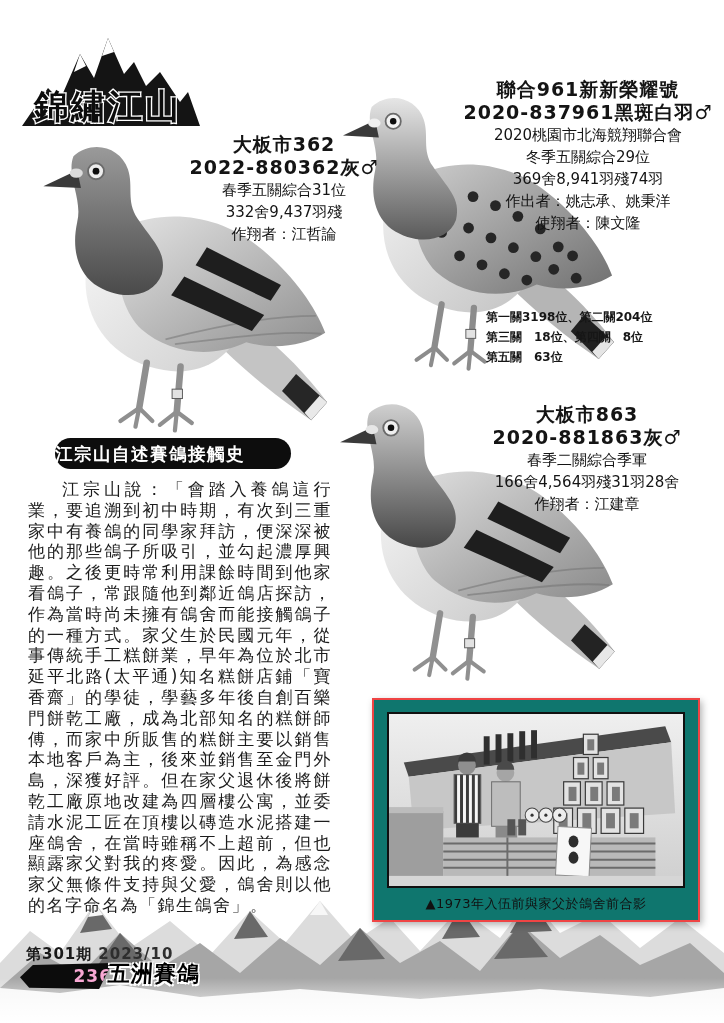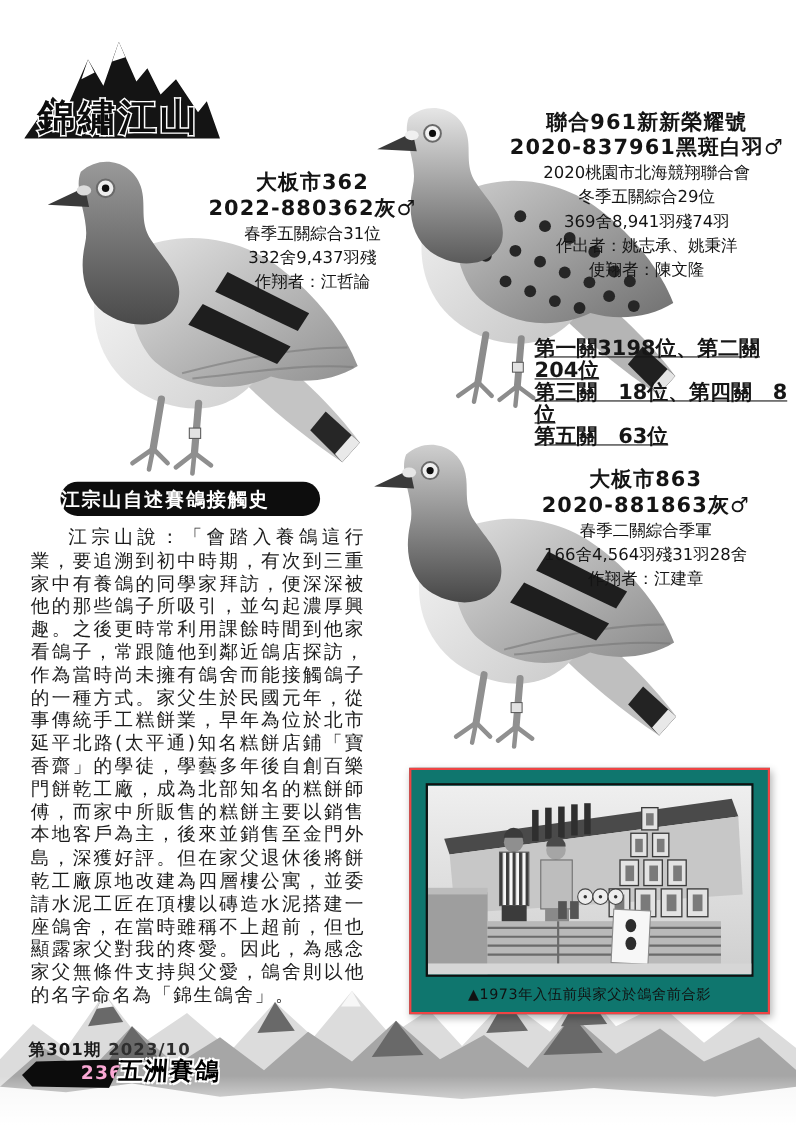--- a/index.html
+++ b/index.html
@@ -3,23 +3,23 @@
 <meta charset="utf-8">
 <style>
   html,body{margin:0;padding:0;background:#888;}
   #page{
     position:relative;width:724px;height:1023px;margin:0 auto;
     background:#ffffff;overflow:hidden;
     font-family:"DejaVu Sans","Liberation Sans",sans-serif;color:#111;padding-left:41px;
   }
   .abs{position:absolute;}
   
-  .info{ text-align:center; line-height:22px; font-size:15px; color:#141414;margin-top:22px;}
+  .info{ text-align:center; line-height:22px; font-size:15px; color:#141414;}
   .info .t{ font-weight:bold; font-size:19px; line-height:23px; letter-spacing:1px;}
-  .results{ font-size:19px; line-height:20px; font-weight:bold; color:#161616; text-align:left;text-decoration:underline;}
+  .results{ font-size:12px; line-height:20px; font-weight:bold; color:#161616; text-align:left;}
   
   .badge{
     background:#0d0d0d;color:#fff;border-radius:16px;
     font-weight:bold;font-size:17.5px;letter-spacing:1.5px;
     display:flex;align-items:center;justify-content:flex-start;
   }
   .body-text{
     font-size:17px;line-height:20.8px;letter-spacing:1.5px;
     text-align:justify;text-justify:inter-character;color:#1c1c1c;
     margin:0;text-indent:2em;z-index:5;

